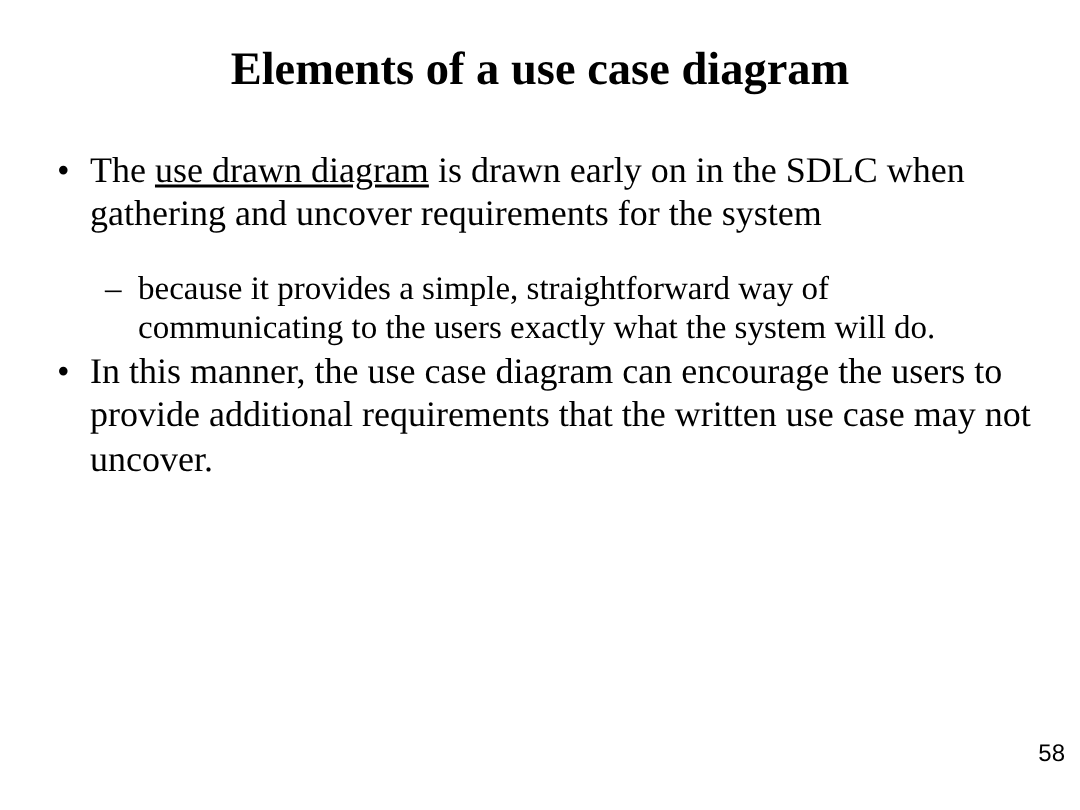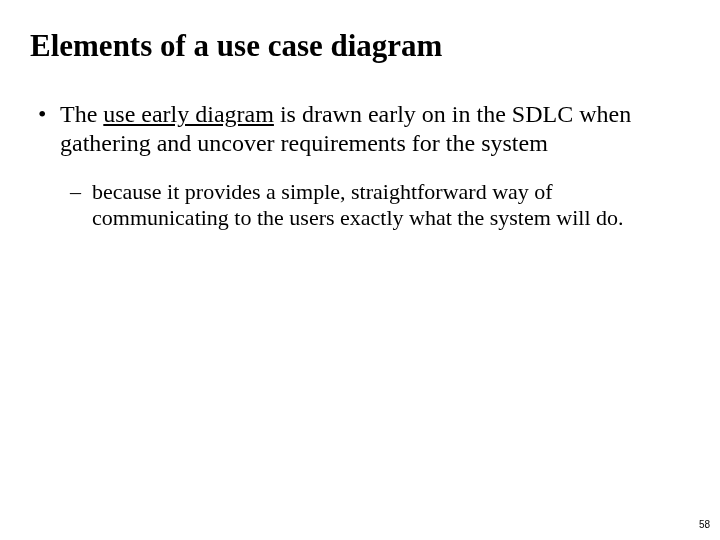--- a/index.html
+++ b/index.html
@@ -7,21 +7,21 @@
   body {
     font-family: "Times New Roman", Times, serif;
     background: #fff;
     color: #000;
     position: relative;
     padding: 24px 30px 0 30px;
   }
   .title {
     font-size: 31px;
     font-weight: bold;
-    text-align: left;
+    text-align: center;
     margin-bottom: 36px;
     margin-top: 4px;
   }
   .content {
     font-size: 24px;
     line-height: 1.22;
   }
   .bullet-1 {
     position: relative;
     padding-left: 30px;
@@ -45,32 +45,33 @@
     content: "–";
     position: absolute;
     left: 40px;
     top: 0;
   }
   .underline {
     text-decoration: underline;
   }
   .page-num {
     position: absolute;
-    bottom: 10px;
+    bottom: 28px;
     right: 10px;
     font-family: Arial, Helvetica, sans-serif;
-    font-size: 10px;
+    font-size: 16px;
     color: #000;
   }
 </style>
 </head>
 <body>
 
 <div class="title">Elements of a use case diagram</div>
 
 <div class="content">
   <div class="bullet-1">
-    <span>The </span><span class="underline">use early diagram</span><span> is drawn early on in the SDLC when gathering and uncover requirements for the system</span>
+    <span>The </span><span class="underline">use drawn diagram</span><span> is drawn early on in the SDLC when gathering and uncover requirements for the system</span>
   </div>
   <div class="bullet-2">because it provides a simple, straightforward way of communicating to the users exactly what the system will do.</div>
+  <div class="bullet-1">In this manner, the use case diagram can encourage the users to provide additional requirements that the written use case may not uncover.</div>
 </div>
 
 <div class="page-num">58</div>
 
 </body></html>

